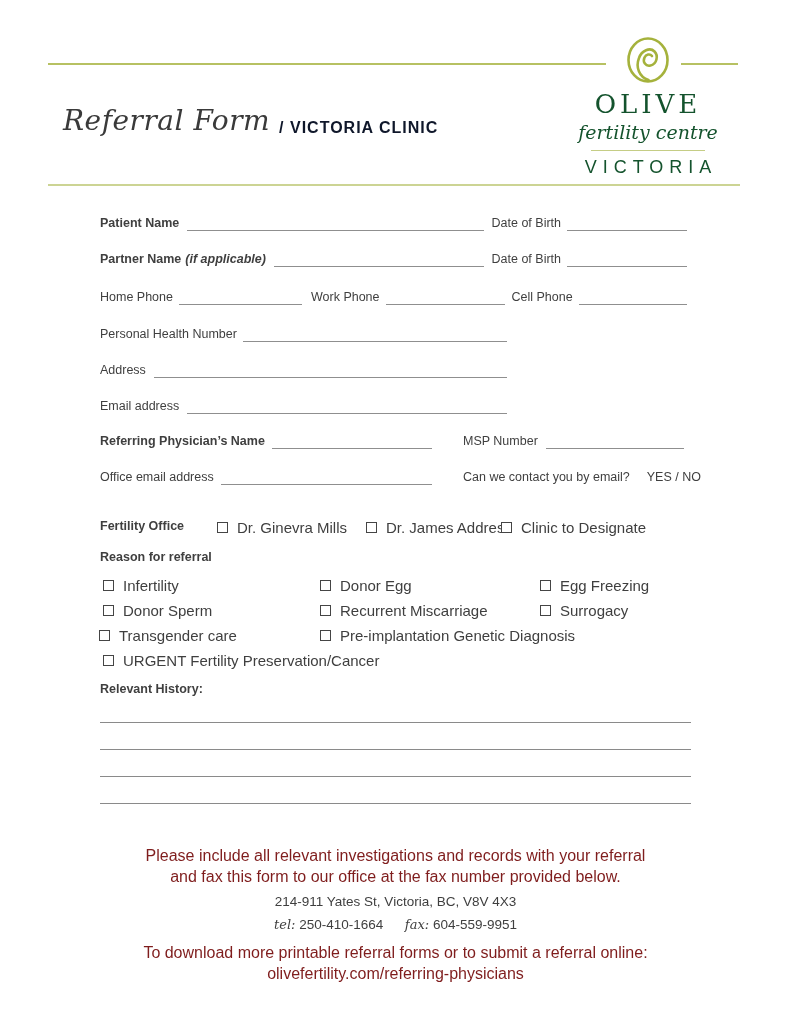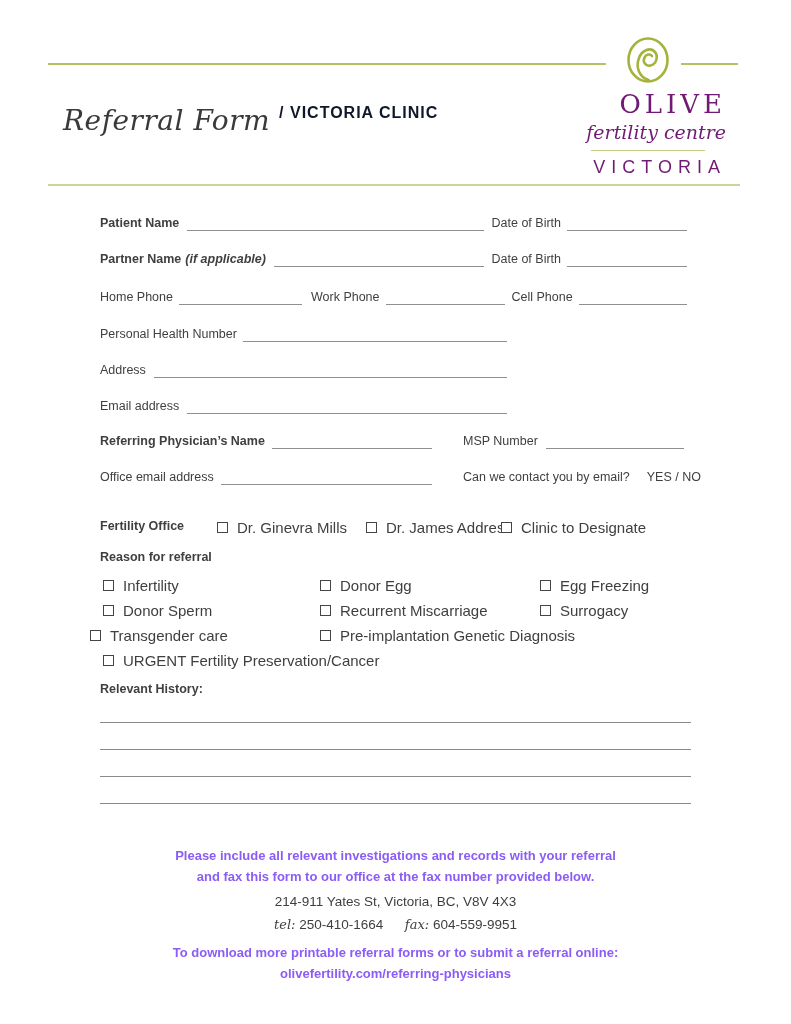--- a/index.html
+++ b/index.html
@@ -9,44 +9,44 @@
     background:#ffffff;
     font-family:"Liberation Sans", sans-serif;
     color:#3f3f3f;
     overflow:hidden;
   }
   
   .rule{position:absolute;height:2px;}
   .rule-top-left{left:48px;top:63px;width:558px;background:#b7c162;}
   .rule-top-right{left:681px;top:63px;width:57px;background:#b7c162;}
   .rule-bottom{left:48px;top:184px;width:692px;height:1.5px;background:#ccd494;}
-  .logo{position:absolute;left:570px;top:36px;width:156px;text-align:right;color:#701a75;}
+  .logo{position:absolute;left:570px;top:36px;width:156px;text-align:center;color:#14532d;}
   .logo svg{display:block;margin:0 auto;}
   .logo-name{font-family:"DejaVu Serif", serif;font-size:26px;letter-spacing:4px;margin-top:7px;line-height:1;}
   .logo-tagline{font-family:"DejaVu Serif", serif;font-style:italic;font-size:19px;line-height:1;margin-top:6px;}
   .logo-rule{width:114px;height:1px;background:#c5cd85;margin:8px auto 0;}
   .logo-location{font-size:18px;letter-spacing:6px;margin-top:7px;line-height:1;text-indent:6px;}
-  .title{position:absolute;left:63px;top:104px;margin:0;display:flex;align-items:flex-start;gap:9px;font-weight:normal;}
+  .title{position:absolute;left:63px;top:104px;margin:0;display:flex;align-items:flex-end;gap:9px;font-weight:normal;}
   .title-script{font-family:"DejaVu Serif", serif;font-style:italic;font-size:28px;color:#3a3a3a;letter-spacing:0.5px;}
   .title-clinic{font-size:16px;font-weight:bold;color:#0f172a;letter-spacing:1px;}
   
   .row{position:absolute;display:flex;align-items:flex-end;height:17px;font-size:12.5px;}
   .row .lbl{line-height:16px;white-space:nowrap;}
   .b{font-weight:bold;}
   .i{font-style:italic;}
   .fl{border-bottom:1px solid #8f8f8f;height:4px;}
   .grow{flex:1 1 auto;}
   .chk-item{position:absolute;display:flex;align-items:center;gap:9px;font-size:15px;height:14px;}
   .chk{width:9px;height:9px;border:1.4px solid #454545;display:inline-block;flex:0 0 auto;background:#fff;}
   .chk-item .lbl{line-height:1;white-space:nowrap;}
   .slabel{position:absolute;font-size:12.5px;font-weight:bold;line-height:15px;white-space:nowrap;}
   .hline{position:absolute;left:100px;width:591px;height:1px;background:#8a8a8a;}
   
   .fcenter{position:absolute;left:0;right:0;text-align:center;}
-  .fnotice{font-size:13px;font-weight:bold;line-height:21px;color:#8b5cf6;}
+  .fnotice{font-size:16px;font-weight:normal;line-height:21px;color:#7f1d1d;}
   .faddress{font-size:13.5px;}
   .ftel{font-size:13.5px;}
   .ftel .ital{font-family:"DejaVu Serif", serif;font-style:italic;font-size:13px;}
   .ftel .sp{display:inline-block;width:14px;}
 </style>
 </head>
 <body>
 
 <div class="page">
 
@@ -162,21 +162,21 @@
   </div>
   <div class="chk-item" style="left:320px;top:603px;">
     <span class="chk"></span>
     <span class="lbl">Recurrent Miscarriage</span>
   </div>
   <div class="chk-item" style="left:540px;top:603px;">
     <span class="chk"></span>
     <span class="lbl">Surrogacy</span>
   </div>
 
-  <div class="chk-item" style="left:90px;top:628px;">
+  <div class="chk-item" style="left:99px;top:628px;">
     <span class="chk"></span>
     <span class="lbl">Transgender care</span>
   </div>
   <div class="chk-item" style="left:320px;top:628px;">
     <span class="chk"></span>
     <span class="lbl">Pre-implantation Genetic Diagnosis</span>
   </div>
 
   <div class="chk-item" style="left:103px;top:653px;">
     <span class="chk"></span>

